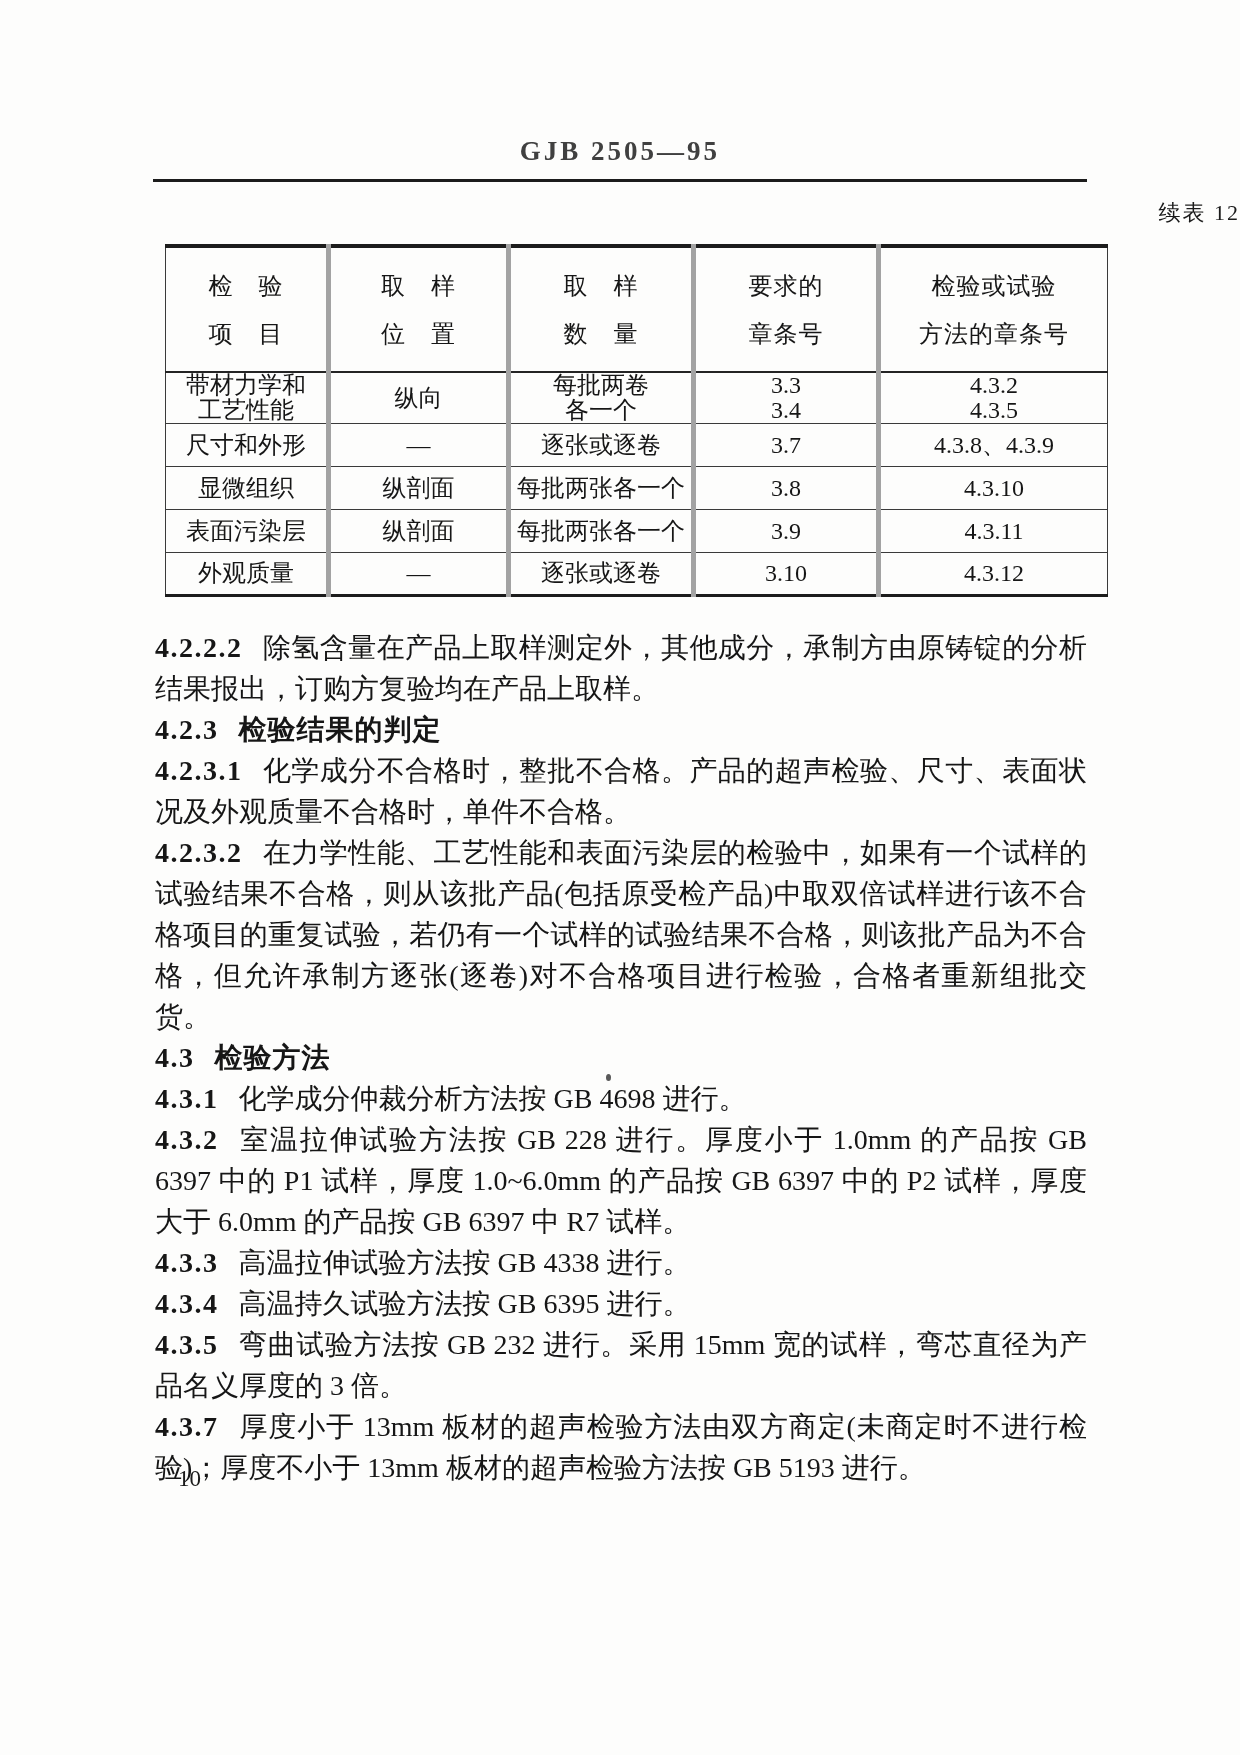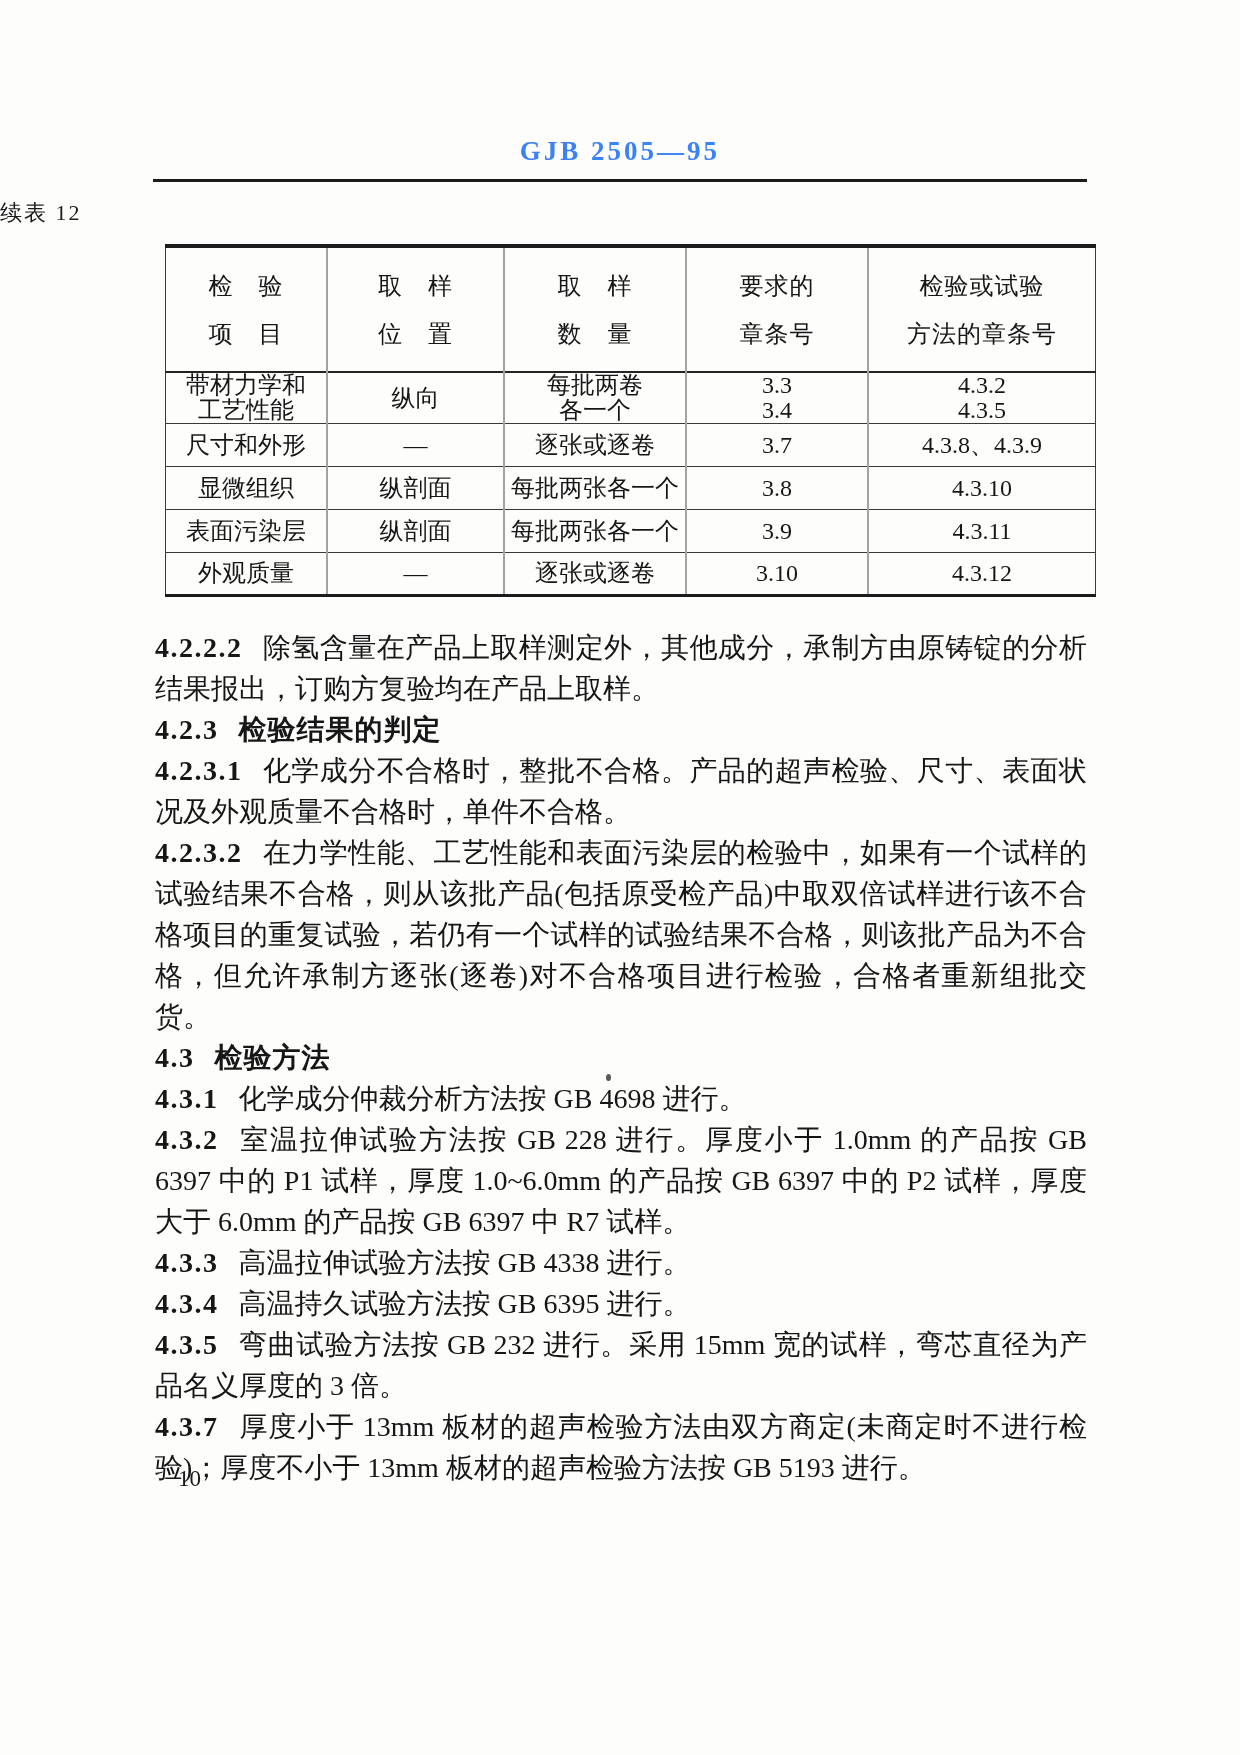--- a/index.html
+++ b/index.html
@@ -16,31 +16,31 @@
     color: #1a1a1a;
     overflow: hidden;
   }
   
   .doc-header {
     margin-top: 136px;
     text-align: center;
     font-size: 27px;
     font-weight: 700;
     letter-spacing: 3px;
-    color: #3b82f6;
+    color: #404040;
   }
   .header-rule {
     margin: 12px 0 0 153px;
     width: 934px;
     height: 3px;
     background: #1c1c1c;
   }
   .table-caption {
     margin-top: 16px;
-    text-align: left;
+    text-align: right;
     font-size: 22px;
     color: #1a1a1a;
     letter-spacing: 2px;
   }
   
   table.spec {
     margin: 16px 0 0 165px;
     width: 921px;
     border-collapse: collapse;
     table-layout: fixed;
@@ -48,21 +48,21 @@
     border-bottom: 3px solid #1c1c1c;
     border-left: 1.5px solid #3a3a3a;
     border-right: 1.5px solid #3a3a3a;
     font-size: 24px;
     color: #161616;
   }
   table.spec td {
     text-align: center;
     vertical-align: middle;
     padding: 0;
-    border-left: 2px solid #a3a3a3;
+    border-left: 5px solid #a3a3a3;
     border-top: 1.5px solid #3a3a3a;
   }
   table.spec td:first-child { border-left: none; }
   tr.t-hrow td { border-top: none; }
   tr.t-hrow { height: 126px; }
   tr.t-hrow .cl { line-height: 48px; letter-spacing: 1px; }
   tr.r0 td { border-top: 2.5px solid #242424; }
   tr.r0 { height: 112px; }
   tr.r0 .cl { line-height: 47px; }
   tr.t-row { height: 43px; }

